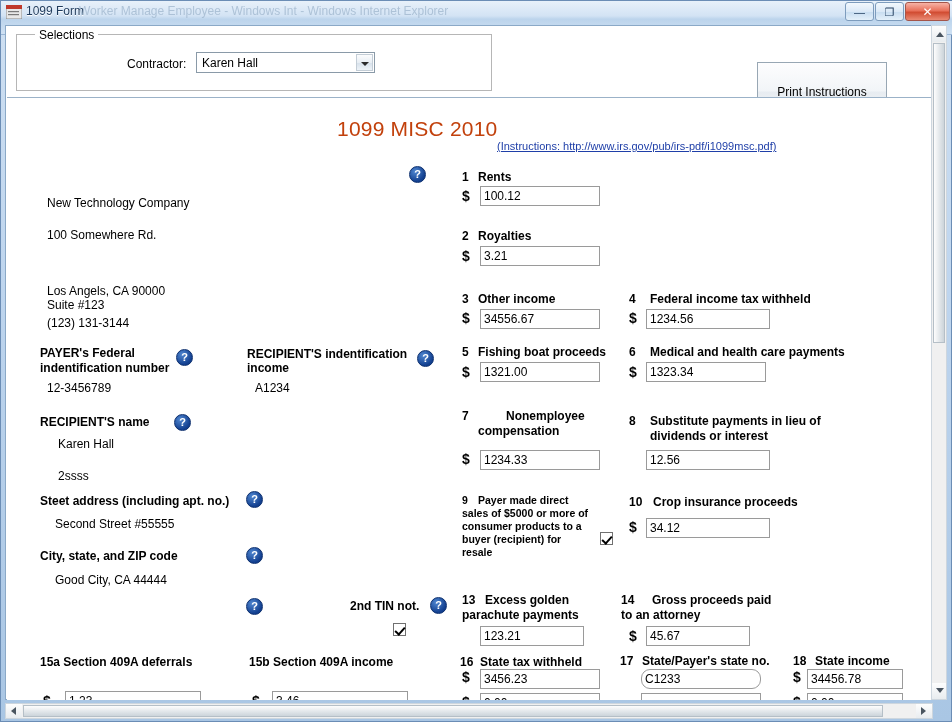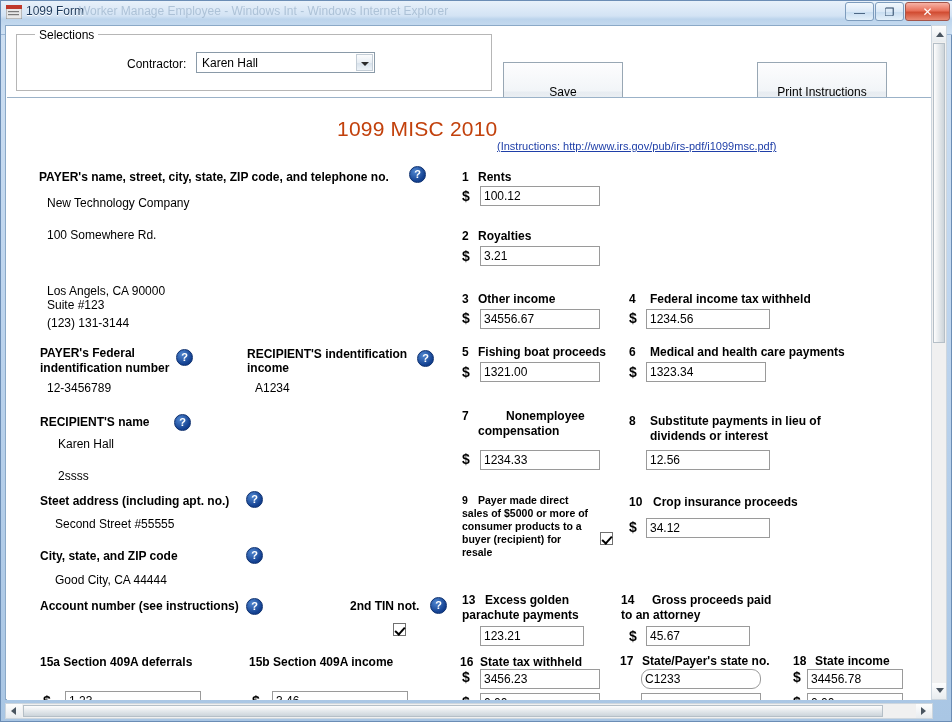--- a/index.html
+++ b/index.html
@@ -343,33 +343,29 @@
       <div class="groupbox-title">Selections</div>
     </div>
     <div class="contractor-label lbl">Contractor:</div>
     <div class="combo">
       <div class="val">Karen Hall</div>
       <div class="arrowbox">
           <div class="arrow"></div>
         </div>
     </div>
 
-    <div class="bigbtn" id="btn-save">
-        <span>Save</span>
-      </div>
     <div class="bigbtn" id="btn-print-instr">
         <span>Print Instructions</span>
       </div>
 
     <div class="formarea">
 
       <div class="form-title">1099 MISC 2010</div>
       <div class="instr-link">(Instructions: http://www.irs.gov/pub/irs-pdf/i1099msc.pdf)</div>
 
-      <div class="lbl b" style="left:32px; top:72px;">PAYER's name, street, city, state, ZIP code, and telephone no.</div>
       <div class="help" style="left:402px; top:68px;">?</div>
 
       <div class="lbl" style="left:40px; top:98px;">New Technology Company</div>
       <div class="lbl" style="left:40px; top:130px;">100 Somewhere Rd.</div>
       <div class="lbl" style="left:40px; top:172px;margin-top:28px;">Suite #123</div>
       <div class="lbl" style="left:40px; top:186px;">Los Angels, CA 90000</div>
       <div class="lbl" style="left:40px; top:218px;">(123) 131-3144</div>
 
       <div class="lbl b" style="left:33px; top:248px;">PAYER's Federal</div>
       <div class="lbl b" style="left:33px; top:263px;">indentification number</div>
@@ -387,21 +383,20 @@
       <div class="lbl" style="left:51px; top:371px;">2ssss</div>
 
       <div class="lbl b" style="left:33px; top:396px;">Steet address (including apt. no.)</div>
       <div class="help" style="left:239px; top:393px;">?</div>
       <div class="lbl" style="left:48px; top:419px;">Second Street #55555</div>
 
       <div class="lbl b" style="left:33px; top:451px;">City, state, and ZIP code</div>
       <div class="help" style="left:239px; top:449px;">?</div>
       <div class="lbl" style="left:48px; top:475px;">Good City, CA 44444</div>
 
-      <div class="lbl b" style="left:33px; top:501px;">Account number (see instructions)</div>
       <div class="help" style="left:239px; top:500px;">?</div>
 
       <div class="lbl b" style="left:343px; top:501px;">2nd TIN not.</div>
       <div class="help" style="left:423px; top:499px;">?</div>
       <div class="chk" style="left:386px; top:525px;"></div>
 
       <div class="lbl b" style="left:455px; top:72px;">1</div>
       <div class="lbl b" style="left:471px; top:72px;">Rents</div>
       <div class="dollar" style="left:455px; top:90px;">$</div>
       <div class="tb" style="left:473px; top:88px; width:120px;">100.12</div>

